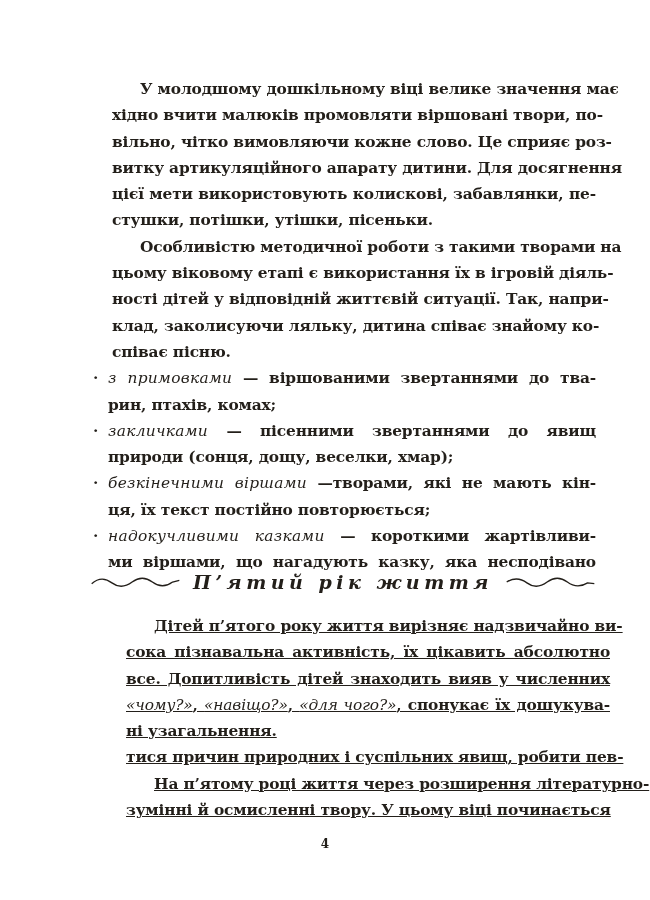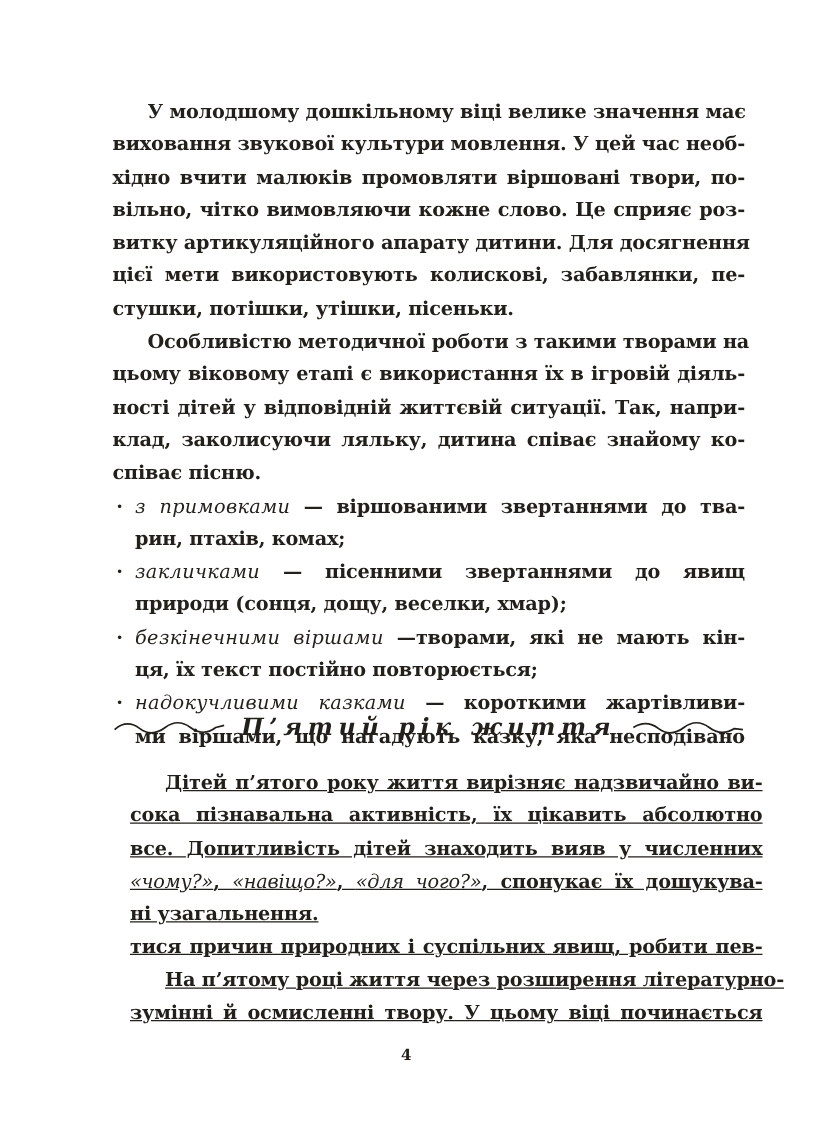--- a/index.html
+++ b/index.html
@@ -8,21 +8,21 @@
     font-family: "DejaVu Serif", "Liberation Serif", serif;
     color: #231f1a;
   }
   .page { position: absolute; left: 90px; top: 76px; width: 506px; }
   .p {
     font-size: 15.4px; line-height: 26.3px; text-align: justify; margin: 0;
     text-indent: 28px; font-weight: bold; letter-spacing: -0.15px;
   }
   .line { display: block; text-align: justify; text-align-last: justify; white-space: nowrap; }
   .line.last { text-align-last: left; }
-  .p .line { text-indent: 0; }
+  .p .line { text-indent: 0; margin-left: 22px; }
   .p .line.first { padding-left: 28px; }
   ul.bullets { list-style: none; margin: 0; padding: 0; }
   ul.bullets li { position: relative; padding-left: 18px; font-size: 15.4px; line-height: 26.3px; font-weight: bold; letter-spacing: -0.15px; }
   ul.bullets li .dot { position: absolute; left: 3px; top: 0; }
   ul.bullets li em { font-weight: normal; letter-spacing: 0.3px; }
   .heading {
     position: absolute; left: 90px; top: 565px; width: 506px; height: 34px;
     display: flex; align-items: center; justify-content: center; gap: 12px;
   }
   .heading .wave { width: 108px; height: 14px; }
@@ -36,21 +36,20 @@
     position: absolute; left: 0; width: 650px; top: 837px; text-align: center;
     font-size: 12px; font-weight: bold;
   }
 </style>
 </head>
 <body>
 
 <div class="page">
   <div class="p">
     <span class="line first">У молодшому дошкільному віці велике значення має</span>
-    <span class="line">виховання звукової культури мовлення. У цей час необ-</span>
     <span class="line">хідно вчити малюків промовляти віршовані твори, по-</span>
     <span class="line">вільно, чітко вимовляючи кожне слово. Це сприяє роз-</span>
     <span class="line">витку артикуляційного апарату дитини. Для досягнення</span>
     <span class="line">цієї мети використовують колискові, забавлянки, пе-</span>
     <span class="line last">стушки, потішки, утішки, пісеньки.</span>
   </div>
   <div class="p">
     <span class="line first">Особливістю методичної роботи з такими творами на</span>
     <span class="line">цьому віковому етапі є використання їх в ігровій діяль-</span>
     <span class="line">ності дітей у відповідній життєвій ситуації. Так, напри-</span>

